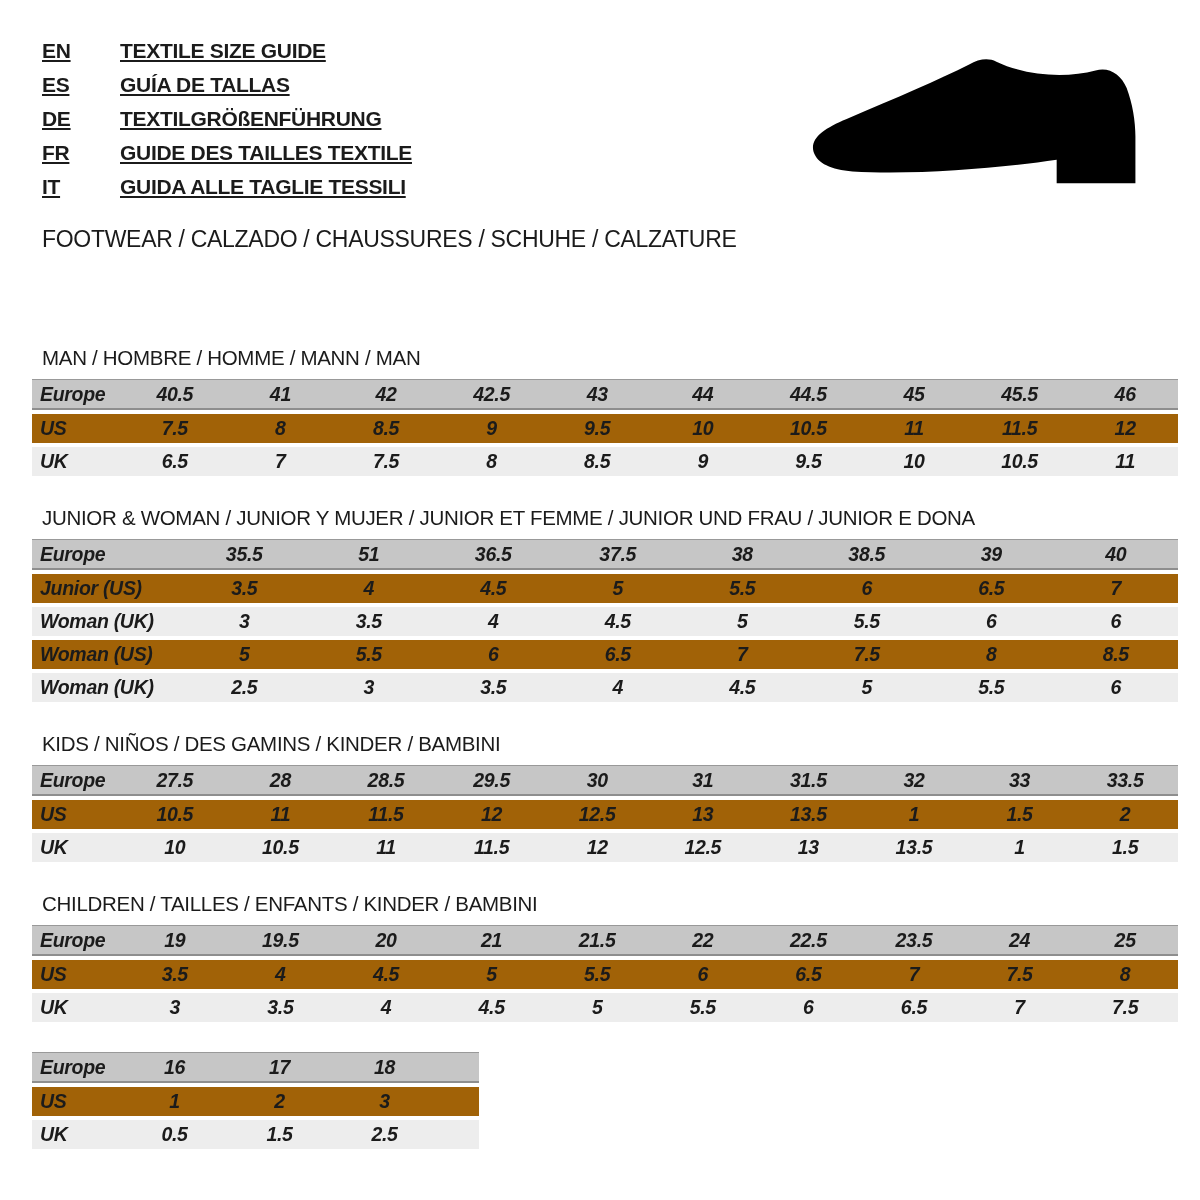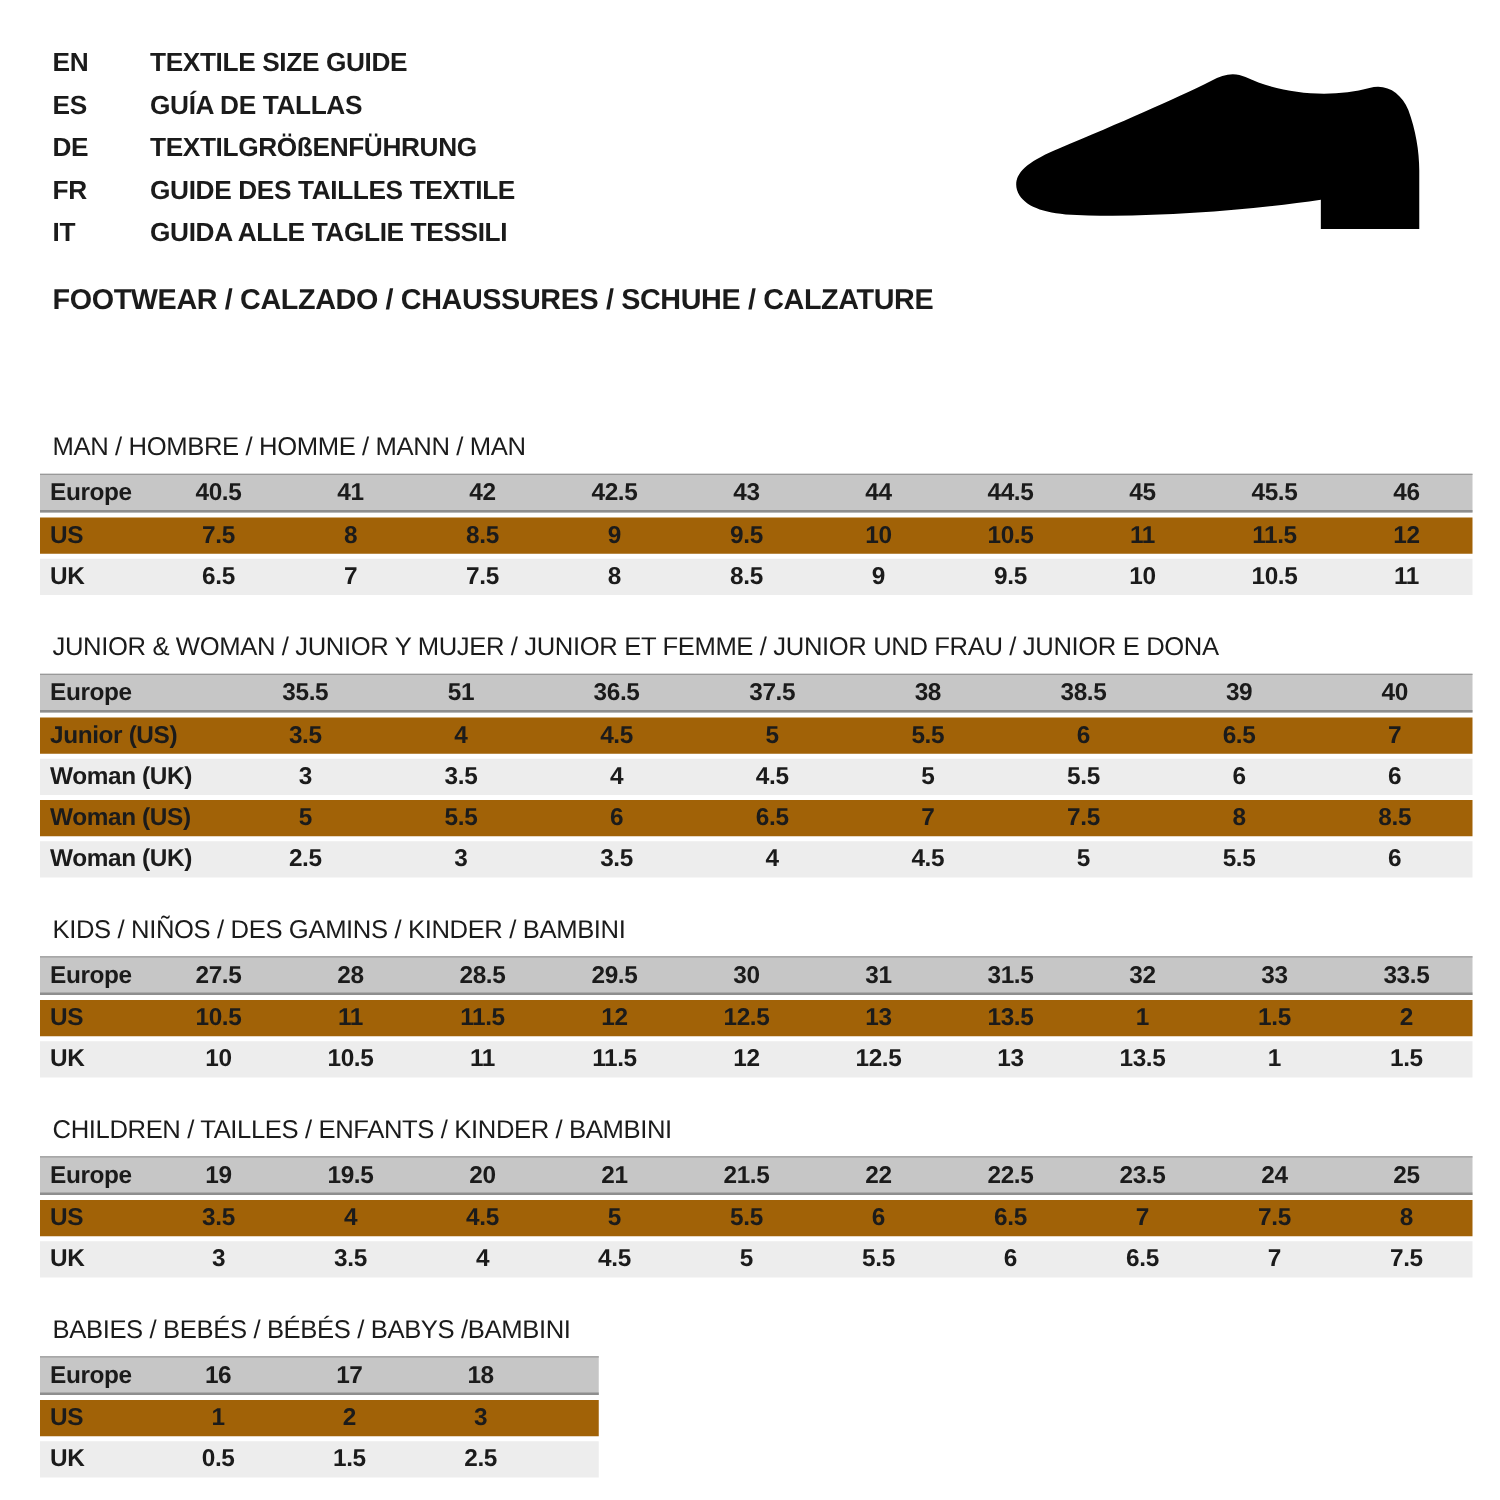--- a/index.html
+++ b/index.html
@@ -13,47 +13,47 @@
   body{
     width:1200px;height:1200px;
     font-family:"Liberation Sans",sans-serif;
     color:var(--txt);
     -webkit-font-smoothing:antialiased;
   }
   .page{position:relative;width:1200px;height:1200px;padding:34px 22px 0 32px;}
 
   
   .langs{margin-left:10px;}
-  .lang-row{display:flex;line-height:34px;font-size:21px;font-weight:bold;letter-spacing:-0.3px;}
+  .lang-row{display:flex;line-height:34px;font-size:21px;font-weight:bold;letter-spacing:-0.3px;text-decoration:underline;}
   .lang-code{width:78px;flex:0 0 78px;}
   .lang-label{flex:1;white-space:nowrap;}
 
   .footwear-title{
     margin:22px 0 0 10px;
-    font-size:23px;font-weight:bold;letter-spacing:-0.3px;white-space:nowrap;
+    font-size:23px;font-weight:normal;letter-spacing:-0.3px;white-space:nowrap;
   }
 
   
   .shoe{position:absolute;left:800px;top:46px;width:350px;height:148px;}
   .shoe svg{display:block;width:100%;height:100%;}
 
   
   .section{margin-top:30px;}
   .section.first{margin-top:93px;}
   .sec-title{
     margin:0 0 9px 10px;
     font-size:20.5px;font-weight:normal;letter-spacing:-0.3px;white-space:nowrap;
   }
 
   
   .tbl{width:1146px;}
   .trow{
     display:flex;align-items:center;
     height:29px;margin-bottom:4px;
-    font-size:19.5px;font-weight:bold;letter-spacing:-0.3px;
+    font-size:19.5px;font-weight:bold;letter-spacing:-0.3px;font-style:italic;
   }
   .trow.hdr{
     background:var(--hdr-bg);
     border-top:1px solid #999;
     border-bottom:2px solid var(--row-border);
     height:31px;
   }
   .trow.lt{background:var(--alt-bg);}
   .trow.wt{background:#a16207;}
   .tlabel{flex:0 0 90px;padding-left:8px;white-space:nowrap;}
@@ -303,21 +303,20 @@
           <span class="tcell">5.5</span>
           <span class="tcell">6</span>
           <span class="tcell">6.5</span>
           <span class="tcell">7</span>
           <span class="tcell">7.5</span>
         </div>
       </div>
   </section>
 
   <section class="section">
-    <h2 class="sec-title">BABIES / BEBÉS / BÉBÉS / BABYS /BAMBINI</h2>
     <div class="tbl tbl-babies">
         <div class="trow hdr">
           <span class="tlabel">Europe</span>
           <span class="tcell">16</span>
           <span class="tcell">17</span>
           <span class="tcell">18</span>
         </div>
         <div class="trow wt">
           <span class="tlabel">US</span>
           <span class="tcell">1</span>

